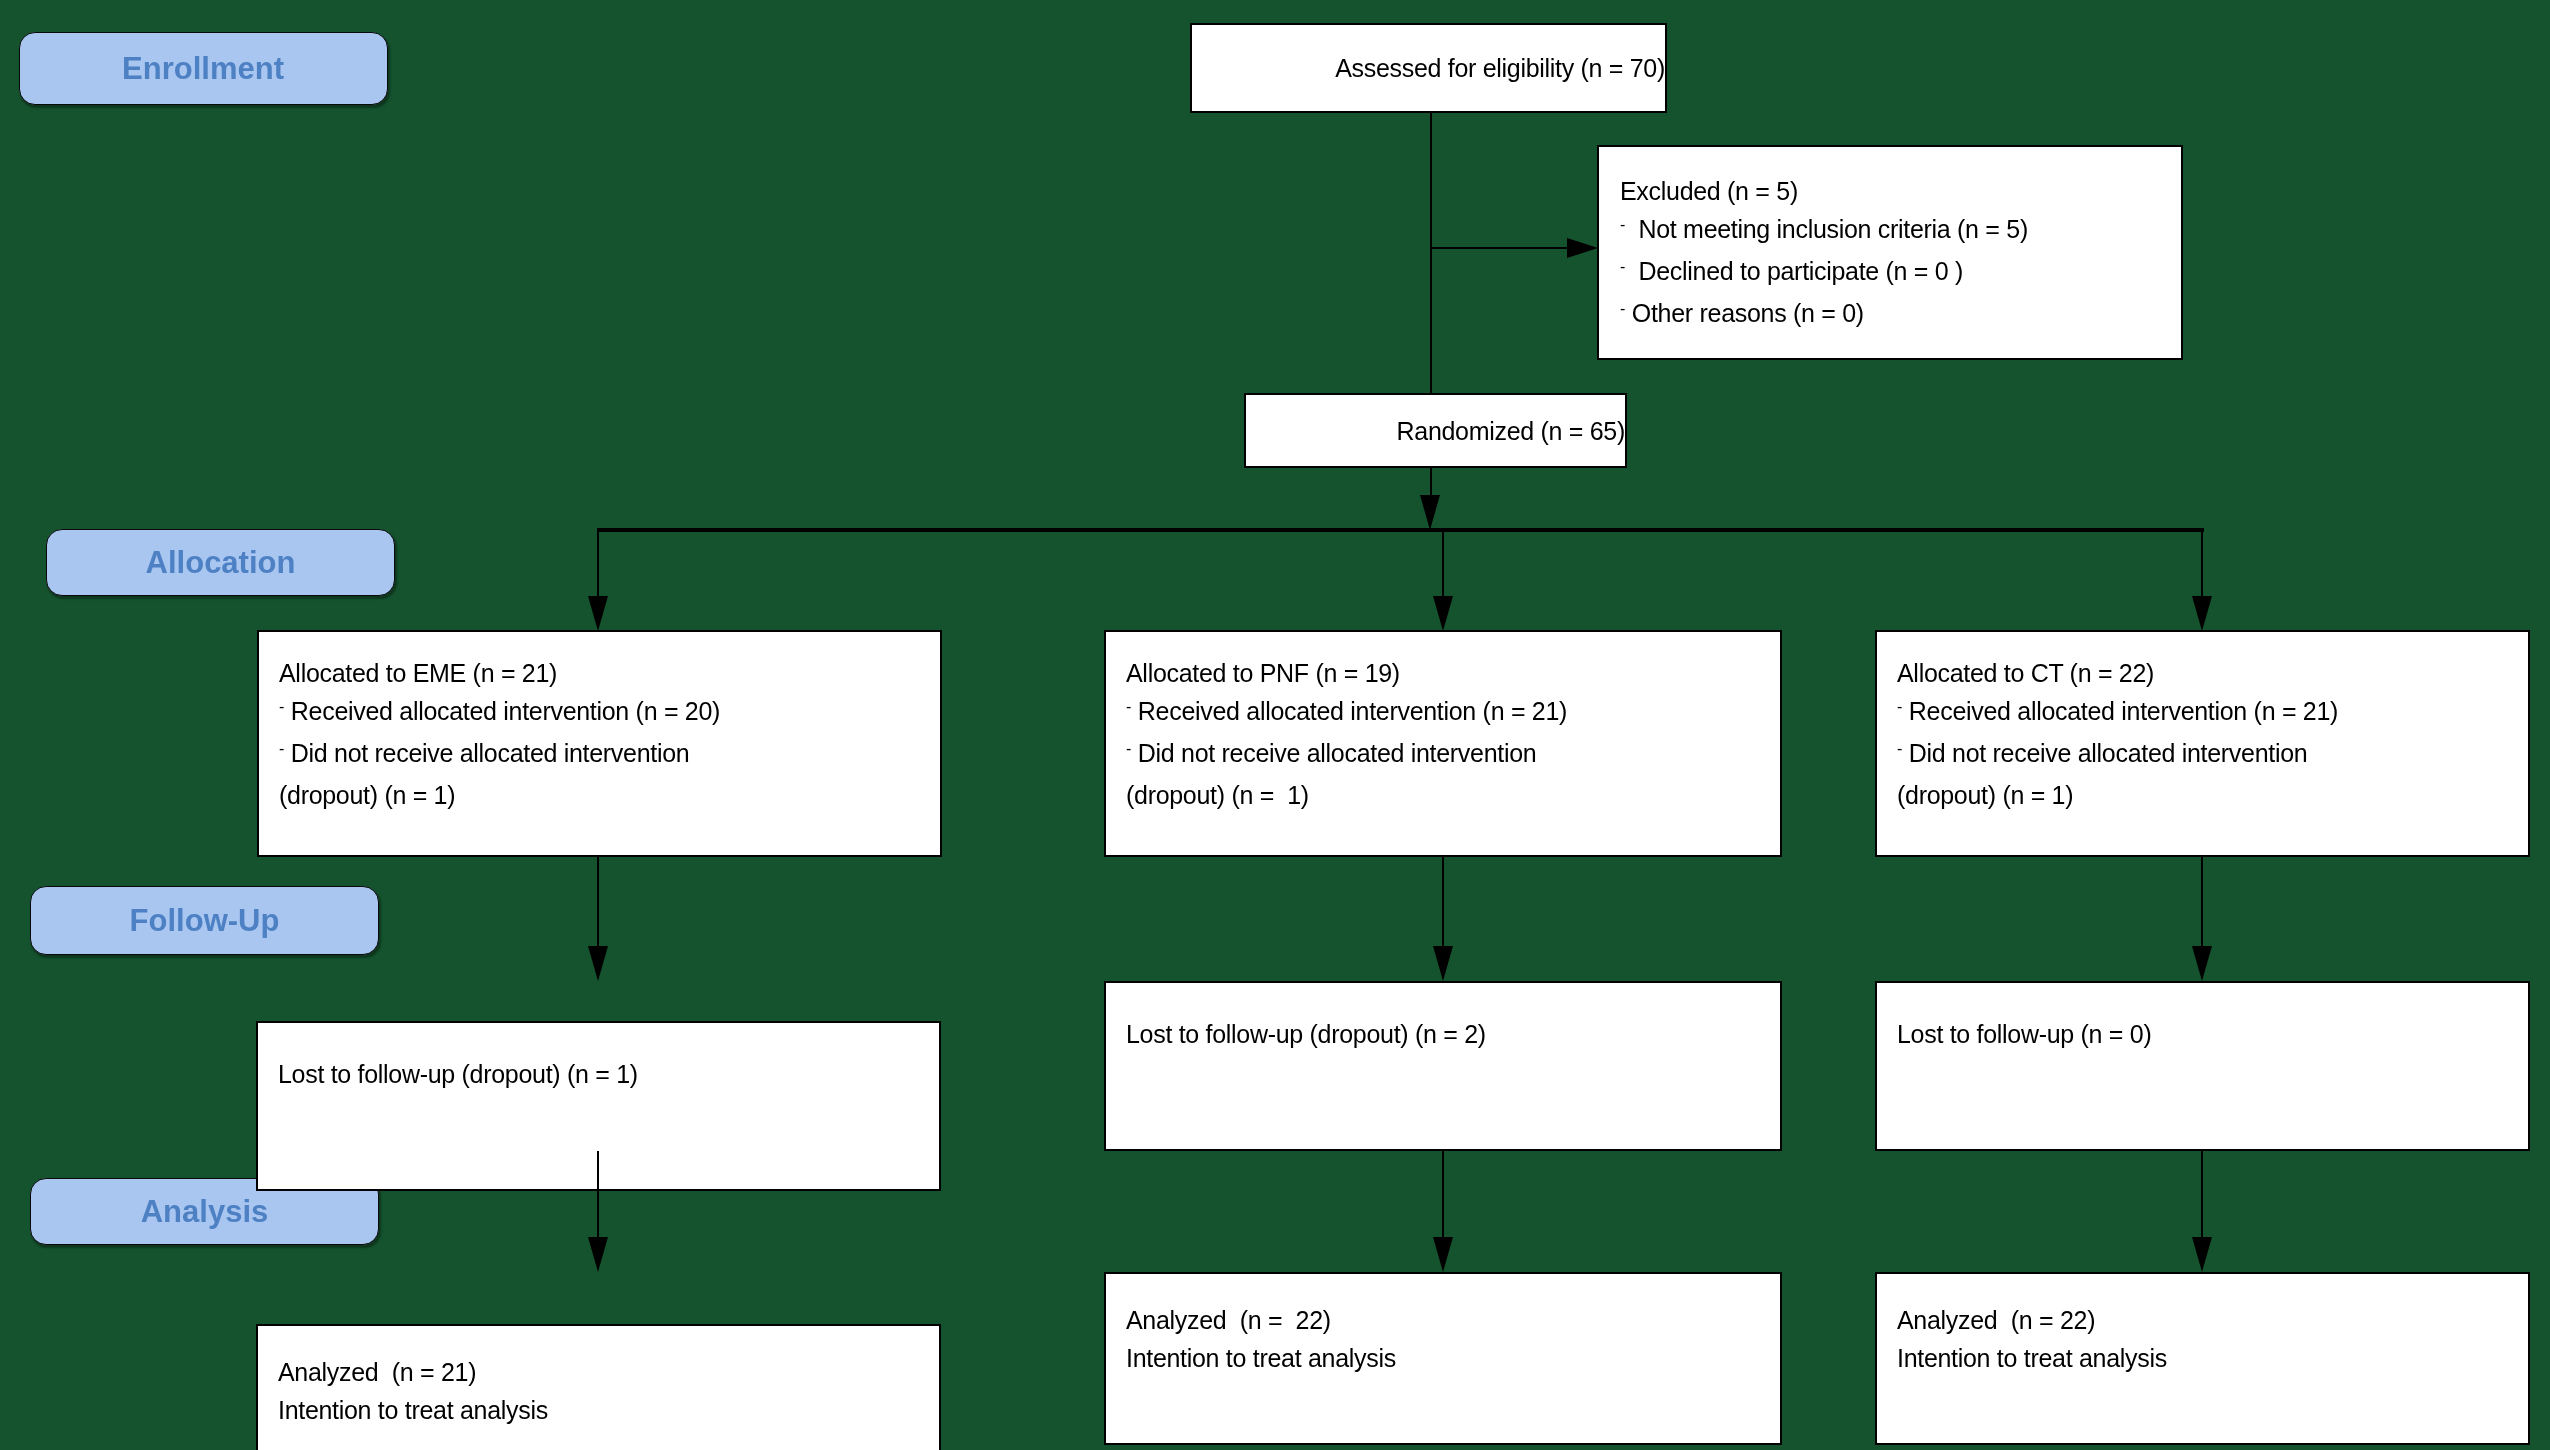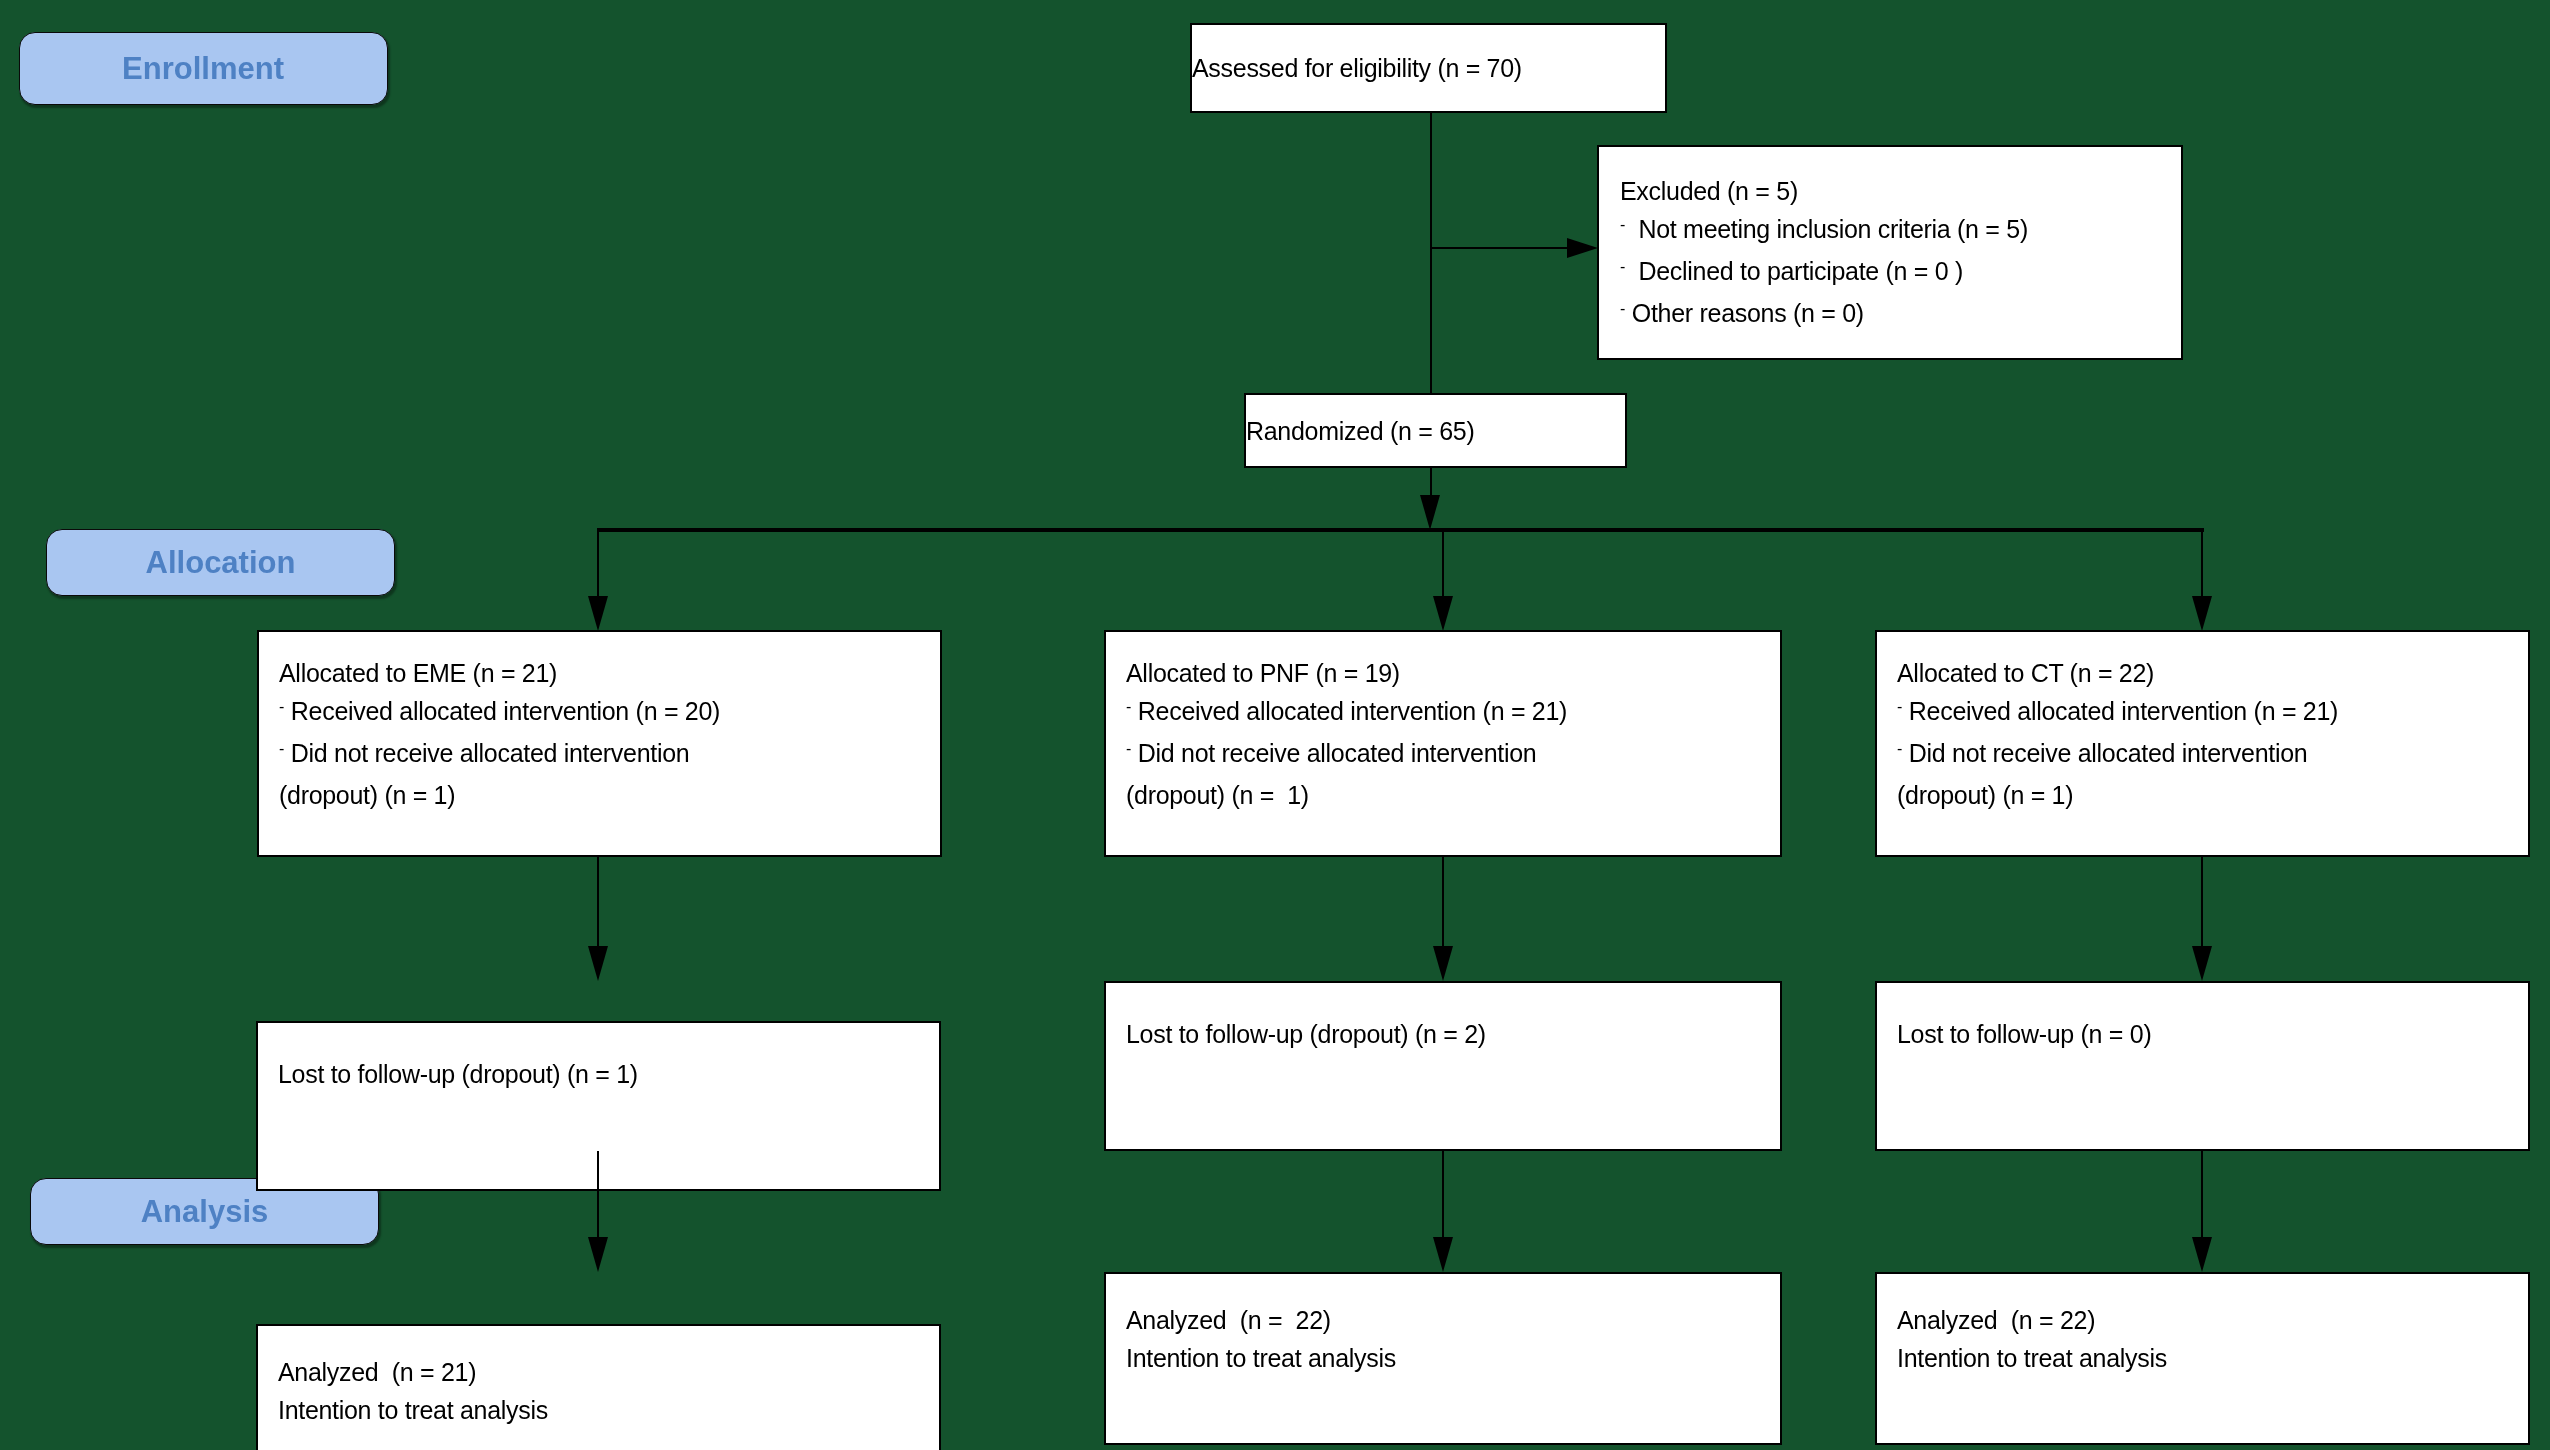--- a/index.html
+++ b/index.html
@@ -25,21 +25,21 @@
   }
   
   .box{
     position:absolute;
     background:#ffffff;
     border:2.5px solid #000000;
     box-sizing:border-box;
     font-size:25px;
     letter-spacing:-0.3px;
   }
-  .box.center{display:flex;flex-direction:column;align-items:flex-start;justify-content:center;text-align:center;}
+  .box.center{display:flex;flex-direction:column;align-items:flex-end;justify-content:center;text-align:center;}
   .tline{line-height:38px;white-space:pre-wrap;}
   .bullet{
     display:inline-block;
     font-size:16px;
     position:relative;top:-8px;
     margin-right:6.8px;
   }
   
   .vline{position:absolute;width:1.9px;background:#000000;}
   .hline{position:absolute;height:1.9px;background:#000000;}
@@ -60,20 +60,23 @@
 </head>
 <body>
 
 <div class="canvas">
 
   <div class="badge" style="left:18.5px;top:32px;width:367px;height:71px;">
     <span>Enrollment</span>
   </div>
   <div class="badge" style="left:46px;top:529px;width:347px;height:65px;">
     <span>Allocation</span>
+  </div>
+  <div class="badge" style="left:30px;top:886px;width:347px;height:67px;">
+    <span>Follow-Up</span>
   </div>
   <div class="badge" style="left:30px;top:1178px;width:347px;height:65px;">
     <span>Analysis</span>
   </div>
 
   <div class="box center" style="left:1190px;top:23px;width:477px;height:90px;">
       <div class="tline"><span>Assessed for eligibility (n = 70)</span></div>
     </div>
   <div class="box" style="left:1597px;top:145px;width:586px;height:215px;padding:25px 18.5px 0 21px;">
       <div class="tline"><span>Excluded (n = 5)</span></div>

